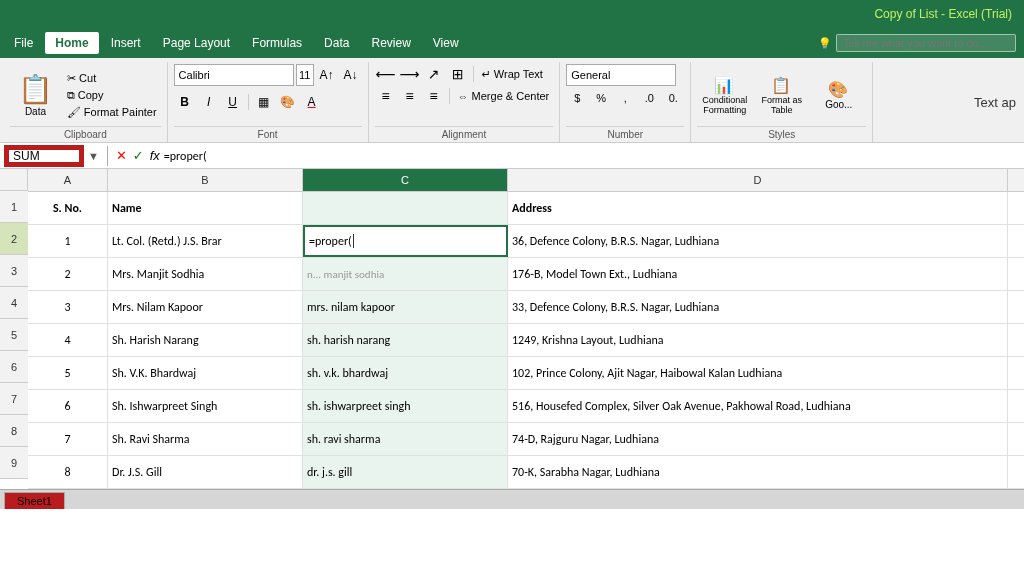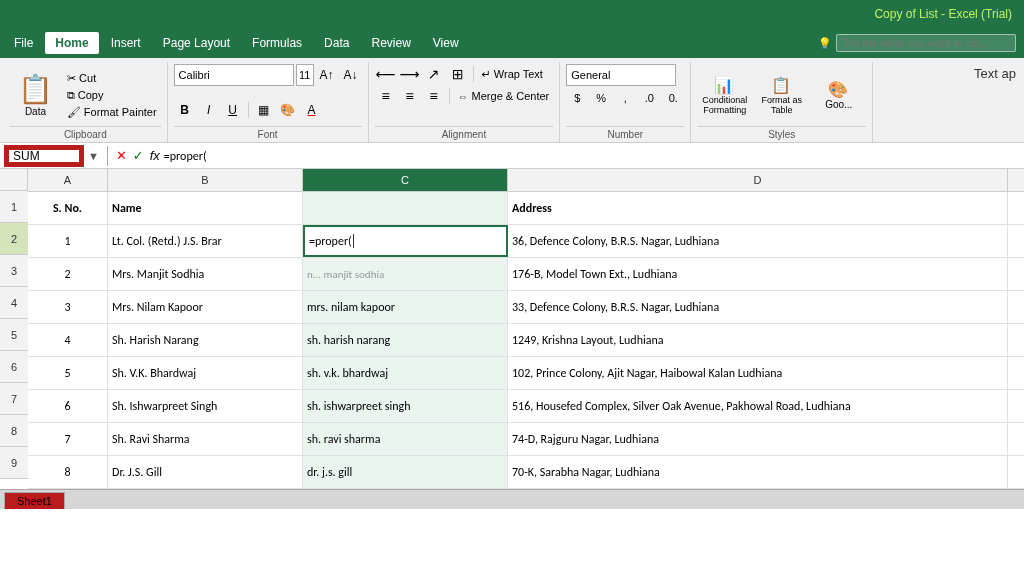--- a/index.html
+++ b/index.html
@@ -367,21 +367,21 @@
           <div class="small-ribbon-btn">
             <span>🖌</span>
             <span>Format Painter</span>
           </div>
         </div>
       </div>
       <div class="ribbon-group-label">Clipboard</div>
     </div>
 
     <div class="ribbon-group" style="min-width:180px;">
-      <div style="display:flex;flex-direction:column;gap:14px;flex:1;">
+      <div style="display:flex;flex-direction:column;gap:6px;flex:1;">
         <div style="display:flex;align-items:center;gap:2px;">
           <div class="font-name-box">Calibri</div>
           <div class="font-size-box">11</div>
           <div class="font-btn">A↑</div>
           <div class="font-btn">A↓</div>
         </div>
         <div class="font-format-row">
           <div class="font-btn bold">B</div>
           <div class="font-btn italic">I</div>
           <div class="font-btn underline">U</div>
@@ -446,21 +446,21 @@
           <span style="font-size:9px;text-align:center;">Format as<br>Table</span>
         </div>
         <div class="cond-format-btn">
           <span class="icon">🎨</span>
           <span style="font-size:10px;">Goo...</span>
         </div>
       </div>
       <div class="ribbon-group-label">Styles</div>
     </div>
 
-    <div style="margin-left:auto;display:flex;padding:4px;">
+    <div style="margin-left:auto;display:flex;align-items:center;padding:4px;">
       <span style="font-size:13px;color:#333;">Text ap</span>
     </div>
 
   </div>
 </div>
 
 <div id="formula-bar">
   <div id="name-box">SUM</div>
   <span style="font-size:11px;color:#555;">▼</span>
   <div id="formula-divider"></div>

